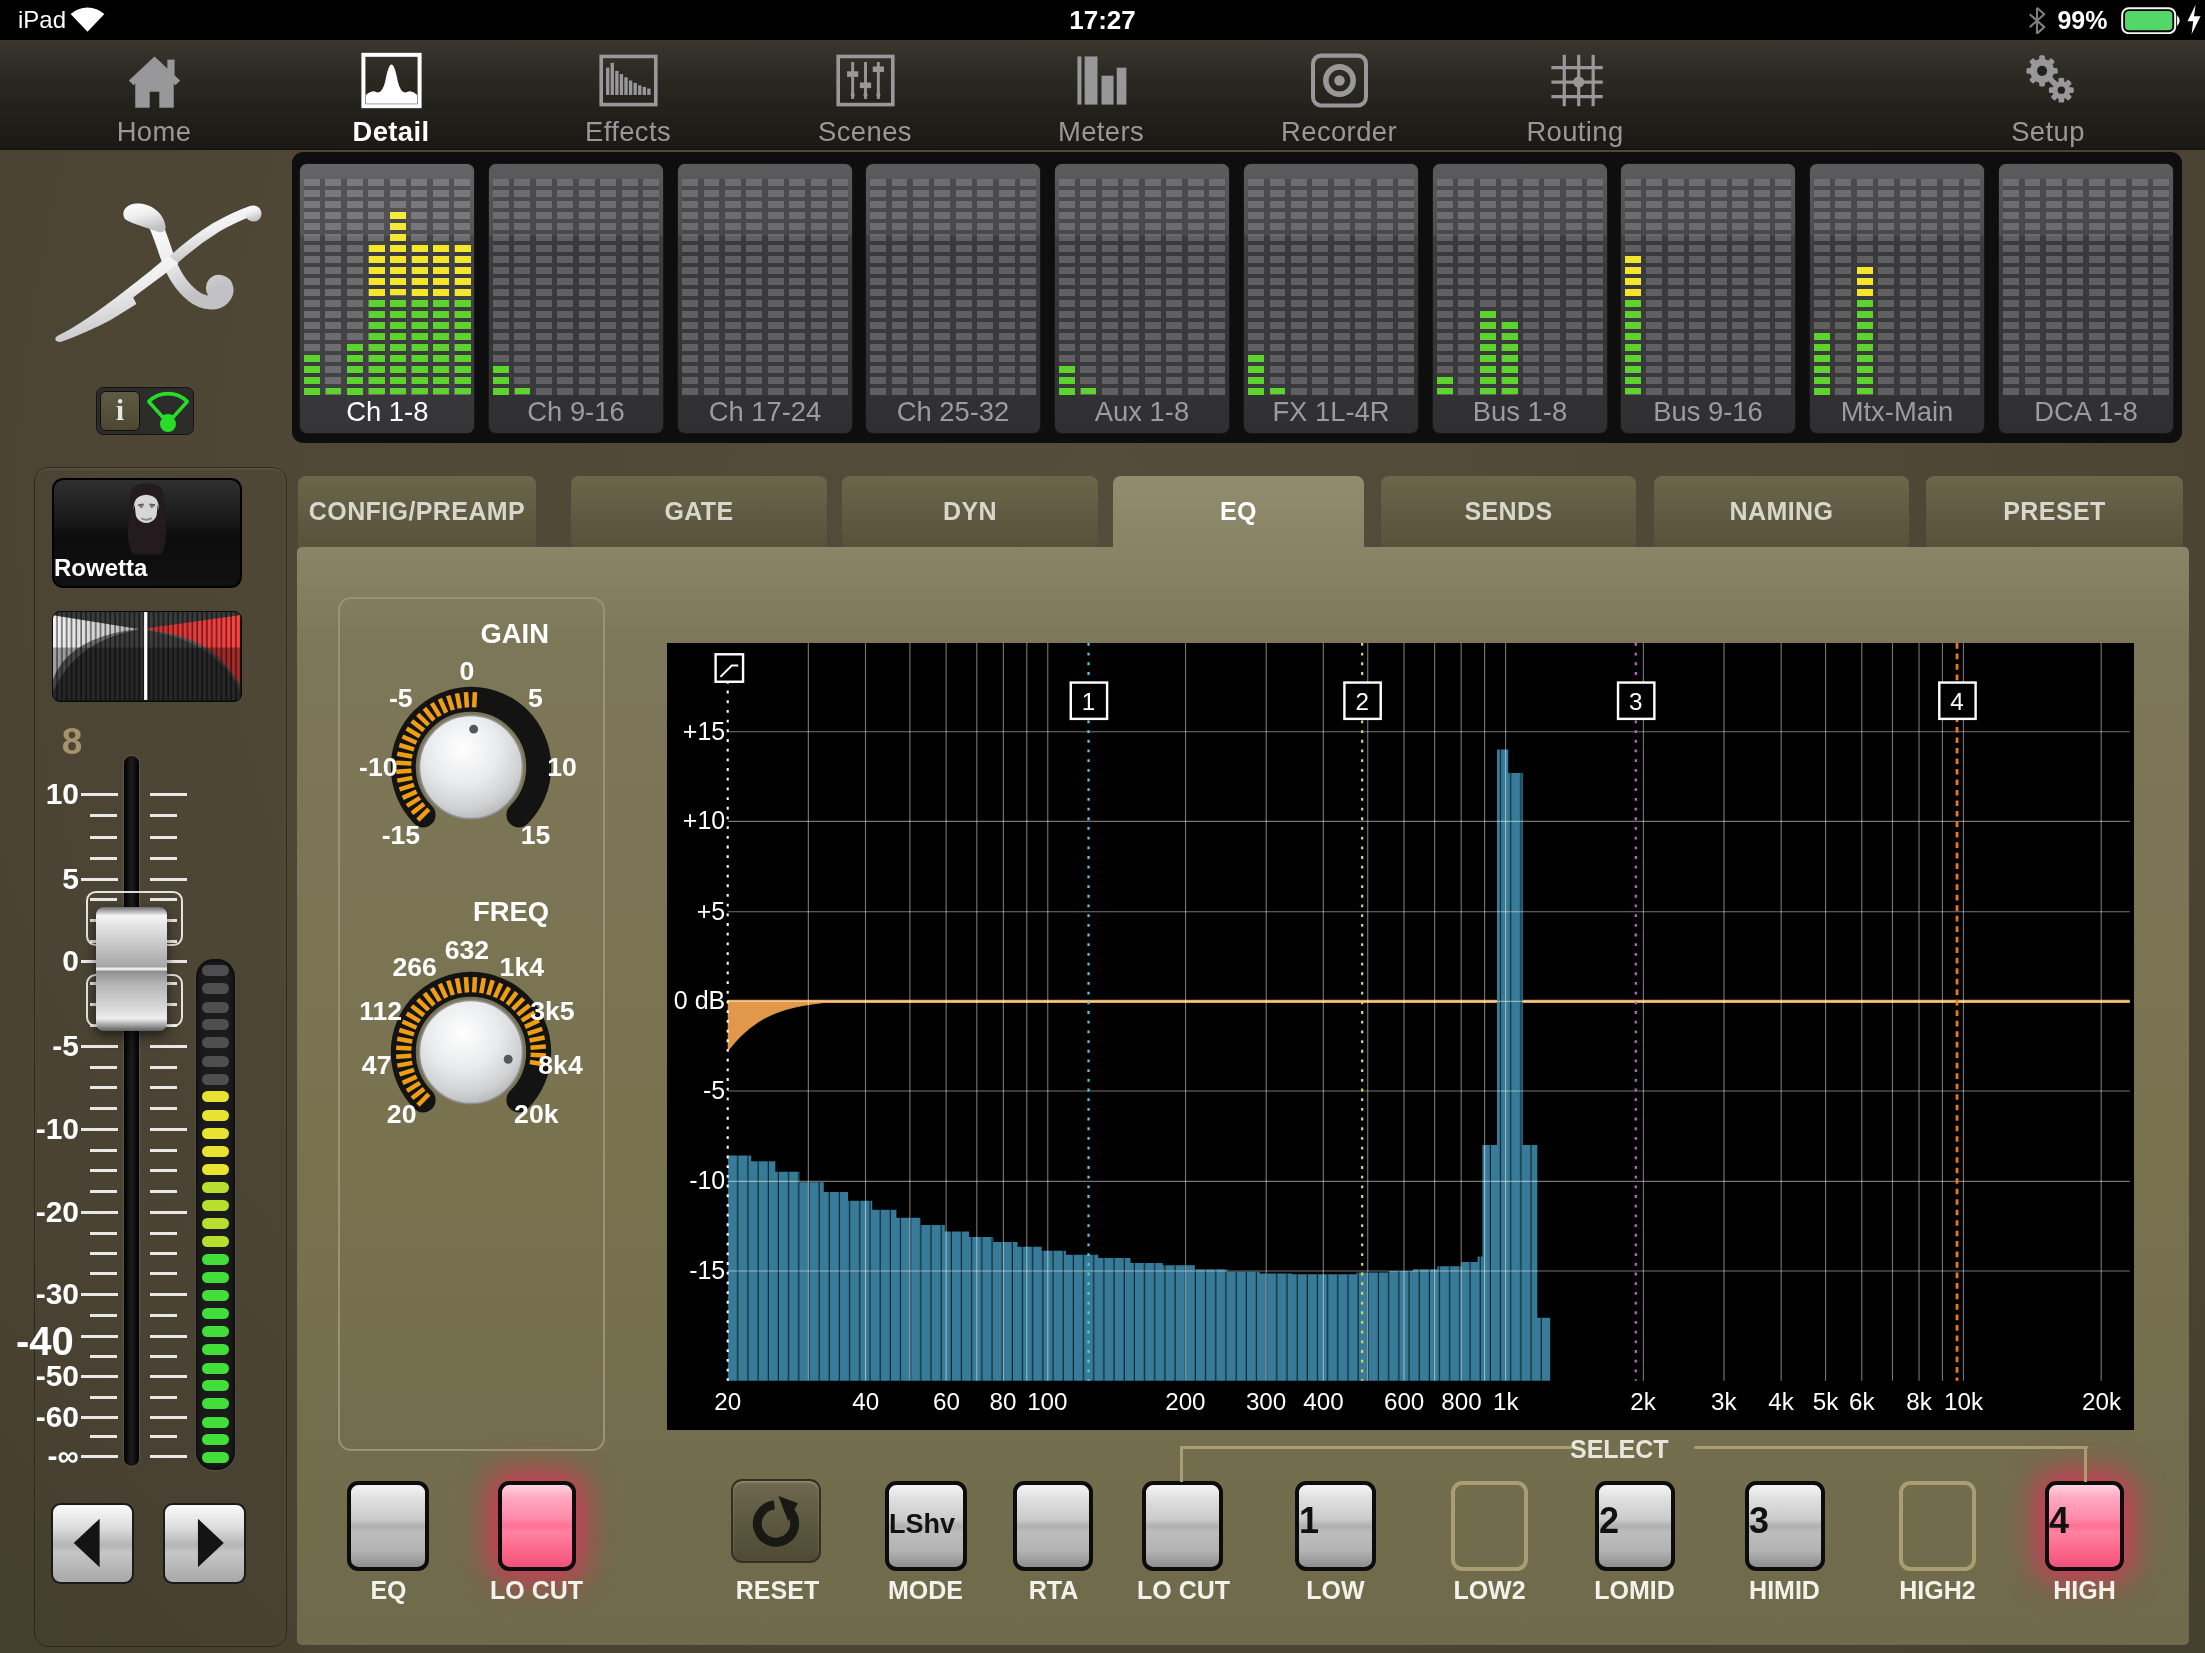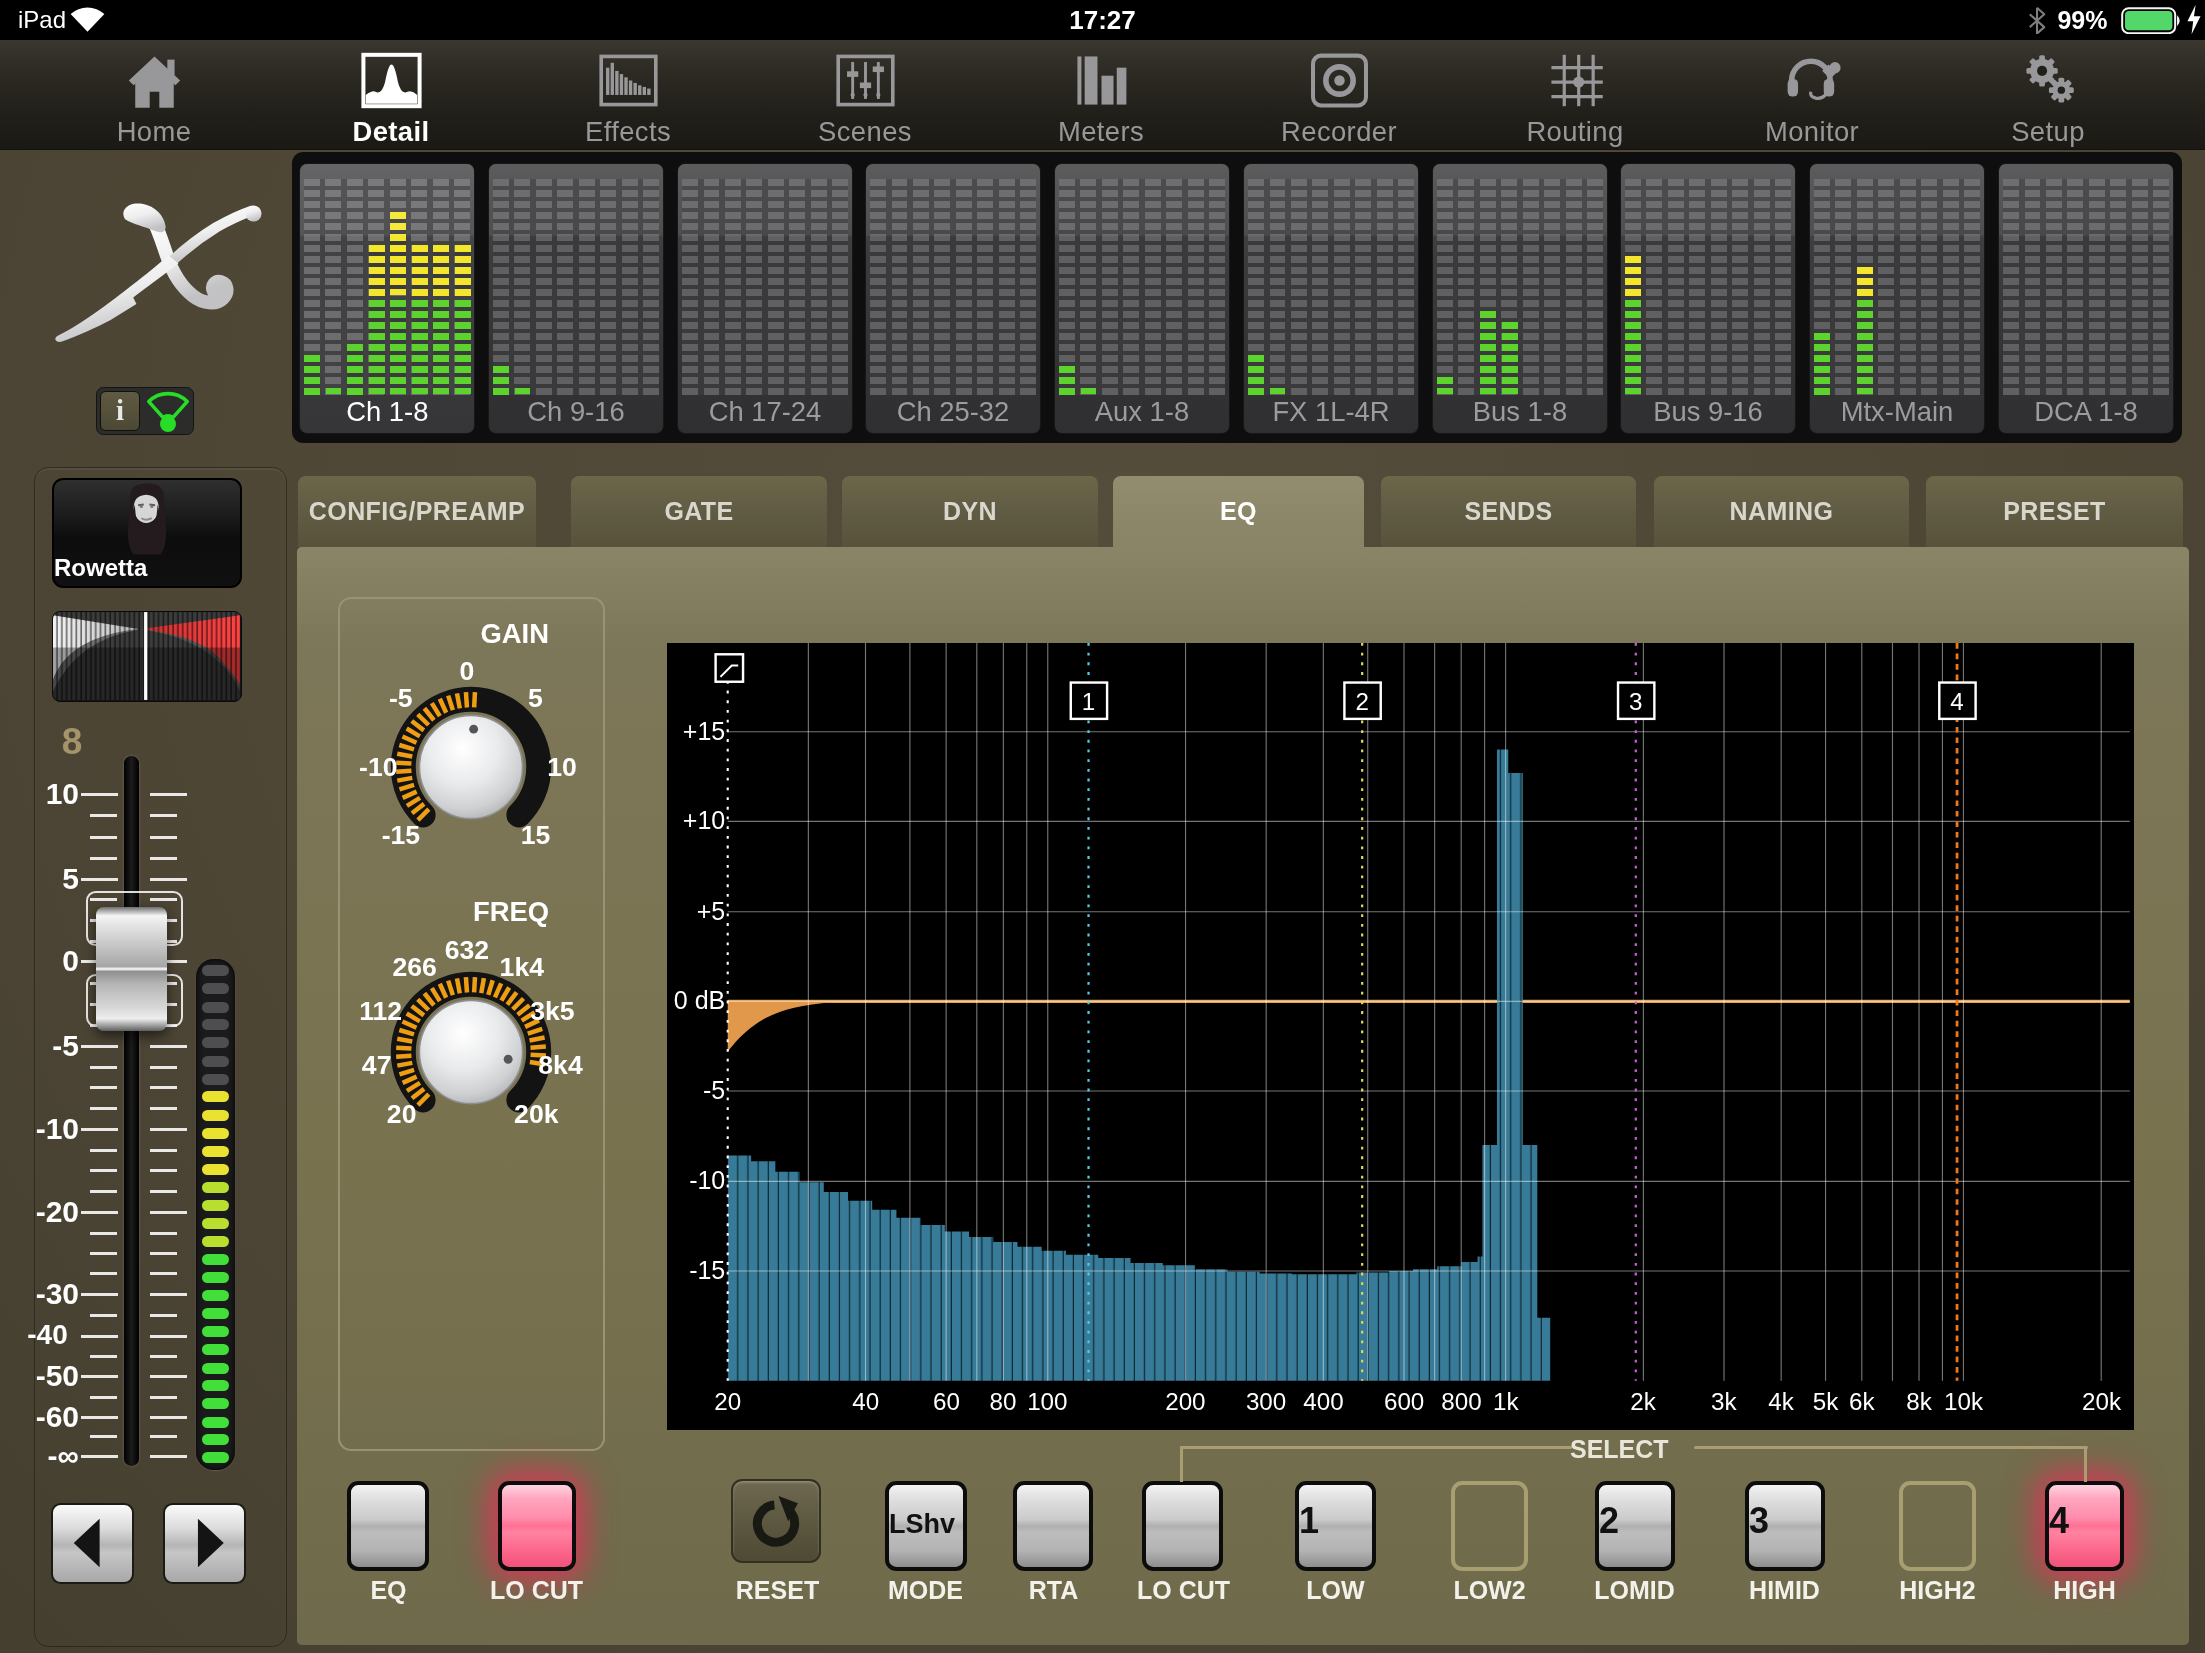--- a/index.html
+++ b/index.html
@@ -144,31 +144,20 @@
 <line x1="24" y1="6" x2="24" y2="70"></line>
           <line x1="42" y1="6" x2="42" y2="70"></line>
           <line x1="60" y1="6" x2="60" y2="70"></line>
 <line x1="8" y1="22" x2="72" y2="22"></line>
           <line x1="8" y1="40" x2="72" y2="40"></line>
           <line x1="8" y1="58" x2="72" y2="58"></line>
 </g>
 <circle cx="42" cy="40" r="7" fill="#98979a"></circle>
 </svg>
 <div class="navlab">Routing</div>
-</div>
-<div class="abs navit" style="left:1719px">
-<svg style="margin:0 auto" width="61" height="61" viewBox="0 0 76 76">
-<path d="M12 38 A24 24 0 0 1 60 38" fill="none" stroke="#98979a" stroke-width="7"></path>
-<rect x="7" y="36" width="13" height="22" rx="6" fill="#98979a"></rect>
-<rect x="52" y="36" width="13" height="22" rx="6" fill="#98979a"></rect>
-<path d="M58 44 Q56 62 42 60 Q34 58 36 52" fill="none" stroke="#98979a" stroke-width="4"></path>
-<path d="M58 18 L68 28 L60 36 L50 26 Z" fill="#98979a"></path>
-<circle cx="66" cy="22" r="7" fill="#98979a"></circle>
-</svg>
-<div class="navlab">Monitor</div>
 </div>
 <div class="abs navit" style="left:1955px">
 <svg style="margin:0 auto" width="61" height="61" viewBox="0 0 76 76">
 <rect x="26.4" y="6.5" width="7.2" height="9" rx="2" fill="#98979a" transform="rotate(0 30 26)"></rect>
         <rect x="26.4" y="6.5" width="7.2" height="9" rx="2" fill="#98979a" transform="rotate(45 30 26)"></rect>
         <rect x="26.4" y="6.5" width="7.2" height="9" rx="2" fill="#98979a" transform="rotate(90 30 26)"></rect>
         <rect x="26.4" y="6.5" width="7.2" height="9" rx="2" fill="#98979a" transform="rotate(135 30 26)"></rect>
         <rect x="26.4" y="6.5" width="7.2" height="9" rx="2" fill="#98979a" transform="rotate(180 30 26)"></rect>
         <rect x="26.4" y="6.5" width="7.2" height="9" rx="2" fill="#98979a" transform="rotate(225 30 26)"></rect>
         <rect x="26.4" y="6.5" width="7.2" height="9" rx="2" fill="#98979a" transform="rotate(270 30 26)"></rect>
@@ -401,21 +390,21 @@
 <div class="abs" style="left:150px;top:1435px;width:27.4px;height:3.2px;background:rgba(255,255,255,.88)"></div>
 <div class="abs" style="left:81px;top:1455px;width:37px;height:3.2px;background:rgba(255,255,255,.88)"></div>
 <div class="abs" style="left:150px;top:1455px;width:37px;height:3.2px;background:rgba(255,255,255,.88)"></div>
 <div class="abs" style="left:16px;top:777px;width:63px;text-align:right;font-size:30px;font-weight:bold;color:#fff">10</div>
 <div class="abs" style="left:16px;top:862px;width:63px;text-align:right;font-size:30px;font-weight:bold;color:#fff">5</div>
 <div class="abs" style="left:16px;top:944px;width:63px;text-align:right;font-size:30px;font-weight:bold;color:#fff">0</div>
 <div class="abs" style="left:16px;top:1029px;width:63px;text-align:right;font-size:30px;font-weight:bold;color:#fff">-5</div>
 <div class="abs" style="left:16px;top:1112px;width:63px;text-align:right;font-size:30px;font-weight:bold;color:#fff">-10</div>
 <div class="abs" style="left:16px;top:1195px;width:63px;text-align:right;font-size:30px;font-weight:bold;color:#fff">-20</div>
 <div class="abs" style="left:16px;top:1277px;width:63px;text-align:right;font-size:30px;font-weight:bold;color:#fff">-30</div>
-<div class="abs" style="left:16px;top:1319px;width:63px;text-align:center;font-size:28px;font-weight:bold;color:#fff">-40</div>
+<div class="abs" style="left:16px;top:1319px;width:63px;text-align:left;font-size:40px;font-weight:bold;color:#fff">-40</div>
 <div class="abs" style="left:16px;top:1359px;width:63px;text-align:right;font-size:30px;font-weight:bold;color:#fff">-50</div>
 <div class="abs" style="left:16px;top:1400px;width:63px;text-align:right;font-size:30px;font-weight:bold;color:#fff">-60</div>
 <div class="abs" style="left:16px;top:1439px;width:63px;text-align:right;font-size:30px;font-weight:bold;color:#fff">-∞</div>
 <div class="abs" style="left:124px;top:756px;width:14.5px;height:710px;background:linear-gradient(90deg,#000,#1c1c1c 50%,#000);border-radius:7.3px;box-shadow:0 0 2.4px rgba(255,255,255,.25)"></div>
 <div class="abs" style="left:86px;top:891px;width:97px;height:55px;border:2.4px solid rgba(255,255,255,.85);border-radius:9.7px"></div>
 <div class="abs" style="left:86px;top:974px;width:97px;height:53px;border:2.4px solid rgba(255,255,255,.85);border-radius:9.7px"></div>
 <div class="abs" style="left:96px;top:907px;width:71px;height:124px;border-radius:8px;
 background:linear-gradient(180deg,#6e6e6e 0%,#f5f5f5 7%,#e2e2e2 16%,#b9b9b9 38%,#a6a6a6 48%,#fdfdfd 50%,#8f8f8f 52%,#b5b5b5 62%,#d9d9d9 82%,#eee 90%,#5f5f5f 100%);
 box-shadow:0 4.8px 11.3px rgba(0,0,0,.55)"></div>
 <div class="abs" style="left:196px;top:959px;width:39px;height:511px;background:#1b1b1b;border-radius:18px;box-shadow:inset 0 0 6.5px #000, 0 0.8px 1.6px rgba(255,255,255,.15)"></div>

